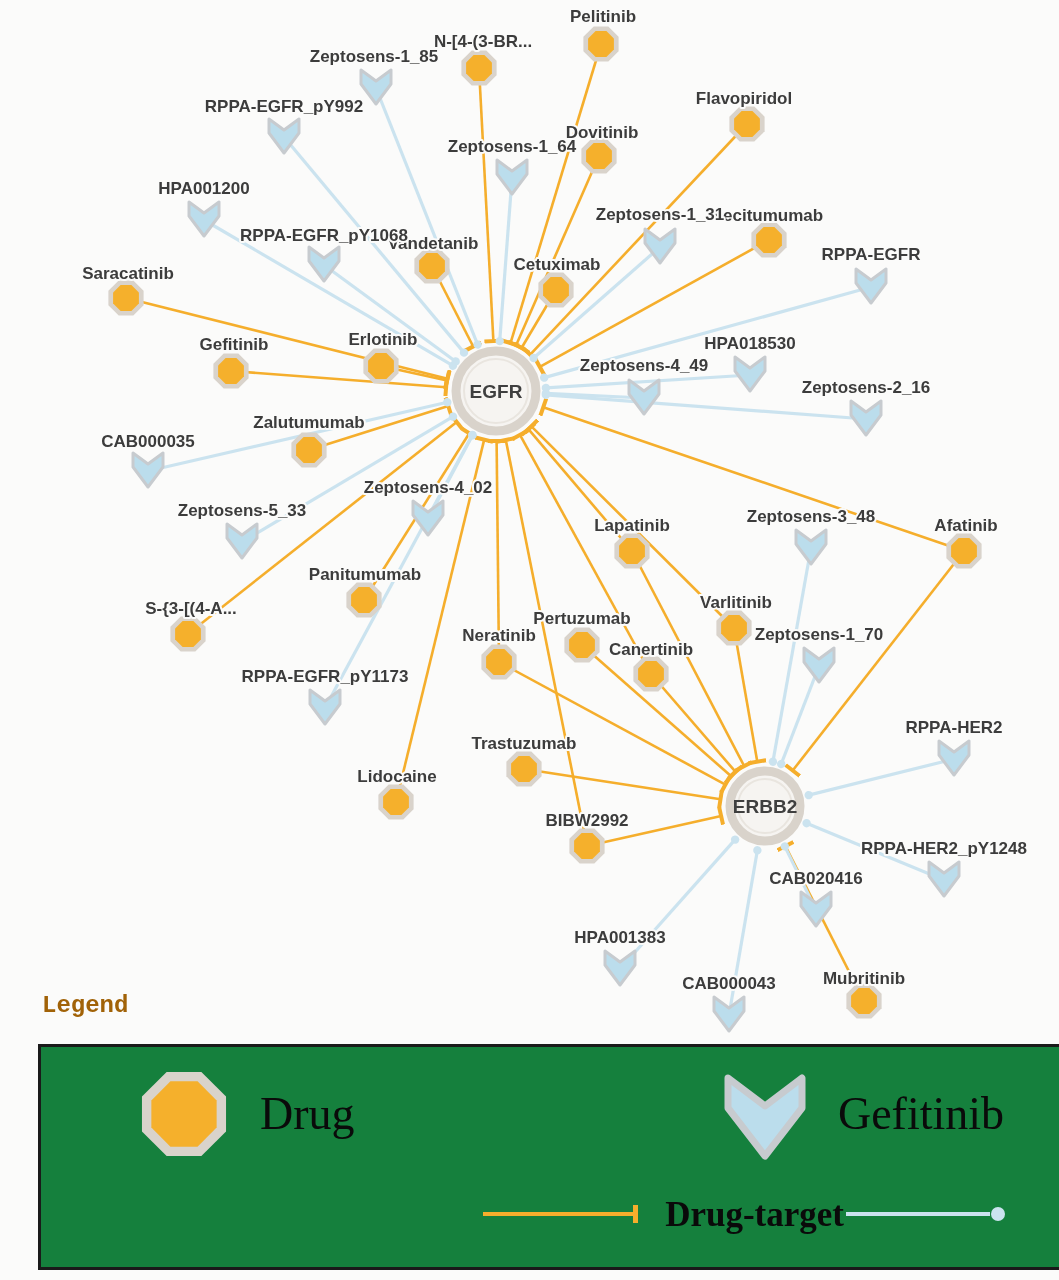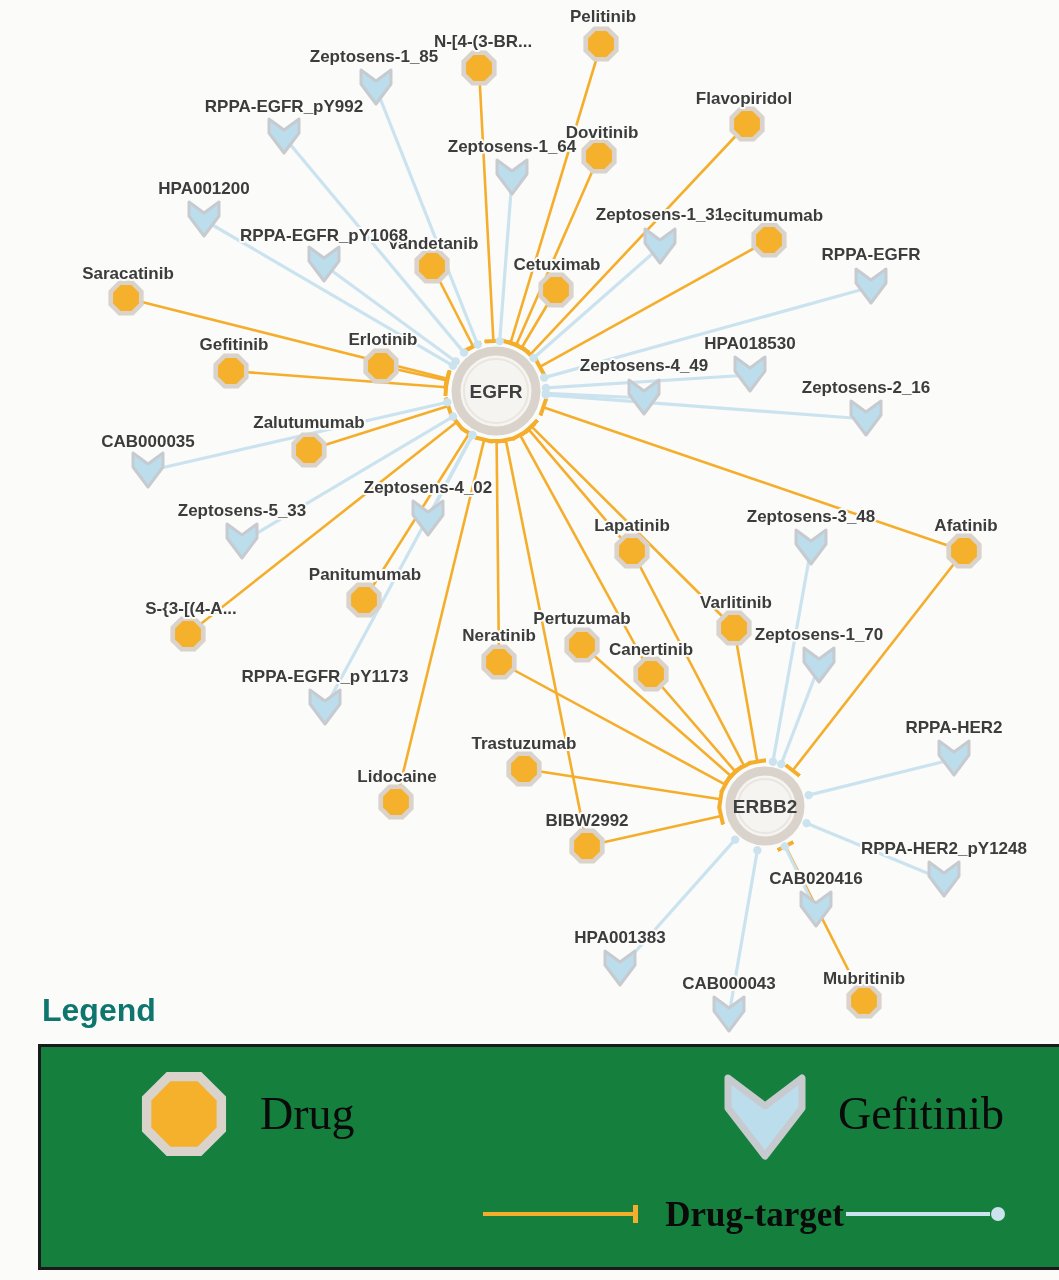--- a/index.html
+++ b/index.html
@@ -25,22 +25,22 @@
   }
   text.gene-label{
     font-family:"Liberation Sans",sans-serif;
     font-weight:bold;font-size:19px;fill:#3f3f3f;
     text-anchor:middle;
   }
 
   
   .legend-title{
     position:absolute;left:14px;top:992px;
-    font-family:Liberation Sans, sans-serif;
-    font-weight:bold;font-size:32px;color:#0f766e;
+    font-family:Liberation Mono, monospace;
+    font-weight:bold;font-size:24px;color:#a16207;
   }
   .legend-box{
     position:absolute;left:10px;top:1044px;
     width:1033px;height:220px;
     border:3px solid #1a1a1a;background:#15803d;
     display:flex;flex-direction:column;
   }
   .legend-row1{
     flex:1 1 auto;display:flex;align-items:center;
     justify-content:space-between;

